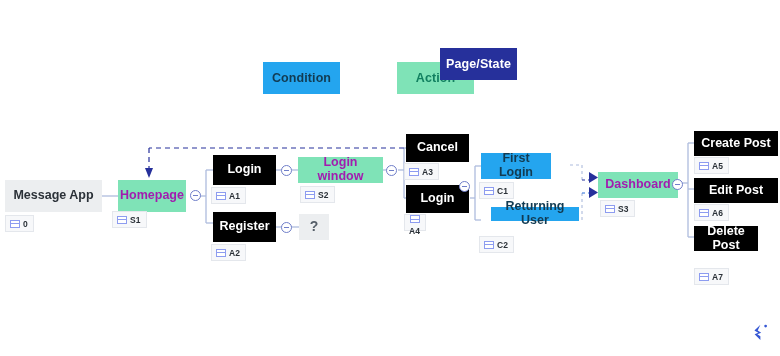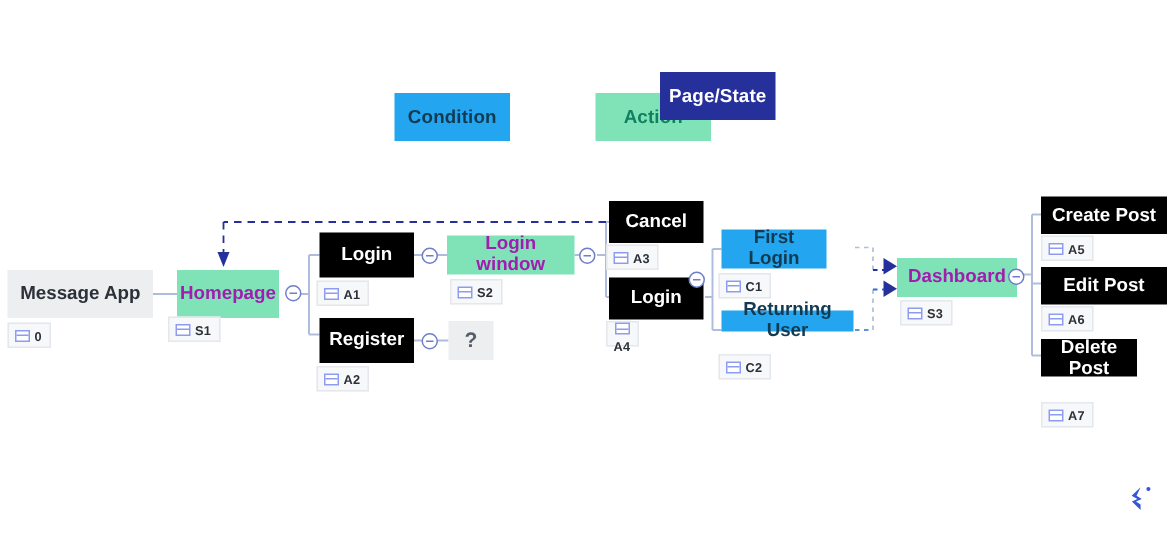--- a/index.html
+++ b/index.html
@@ -212,21 +212,21 @@
   <div class="toggle" style="left:459px;top:181px;"></div>
 
   <div class="node n-cond" style="left:481px;top:153px;width:70px;height:26px;">
     <span>First Login</span>
   </div>
   <div class="badge" style="left:479px;top:182px;">
     <span class="bico"></span>
     <span>C1</span>
   </div>
 
-  <div class="node n-cond" style="left:481px;top:207px;width:88px;height:14px;align-items:center;">
+  <div class="node n-cond" style="left:491px;top:207px;width:88px;height:14px;align-items:center;">
     <span>Returning User</span>
   </div>
   <div class="badge" style="left:479px;top:236px;">
     <span class="bico"></span>
     <span>C2</span>
   </div>
 
   <div class="node n-state" style="left:598px;top:172px;width:80px;height:26px;">
     <span>Dashboard</span>
   </div>

